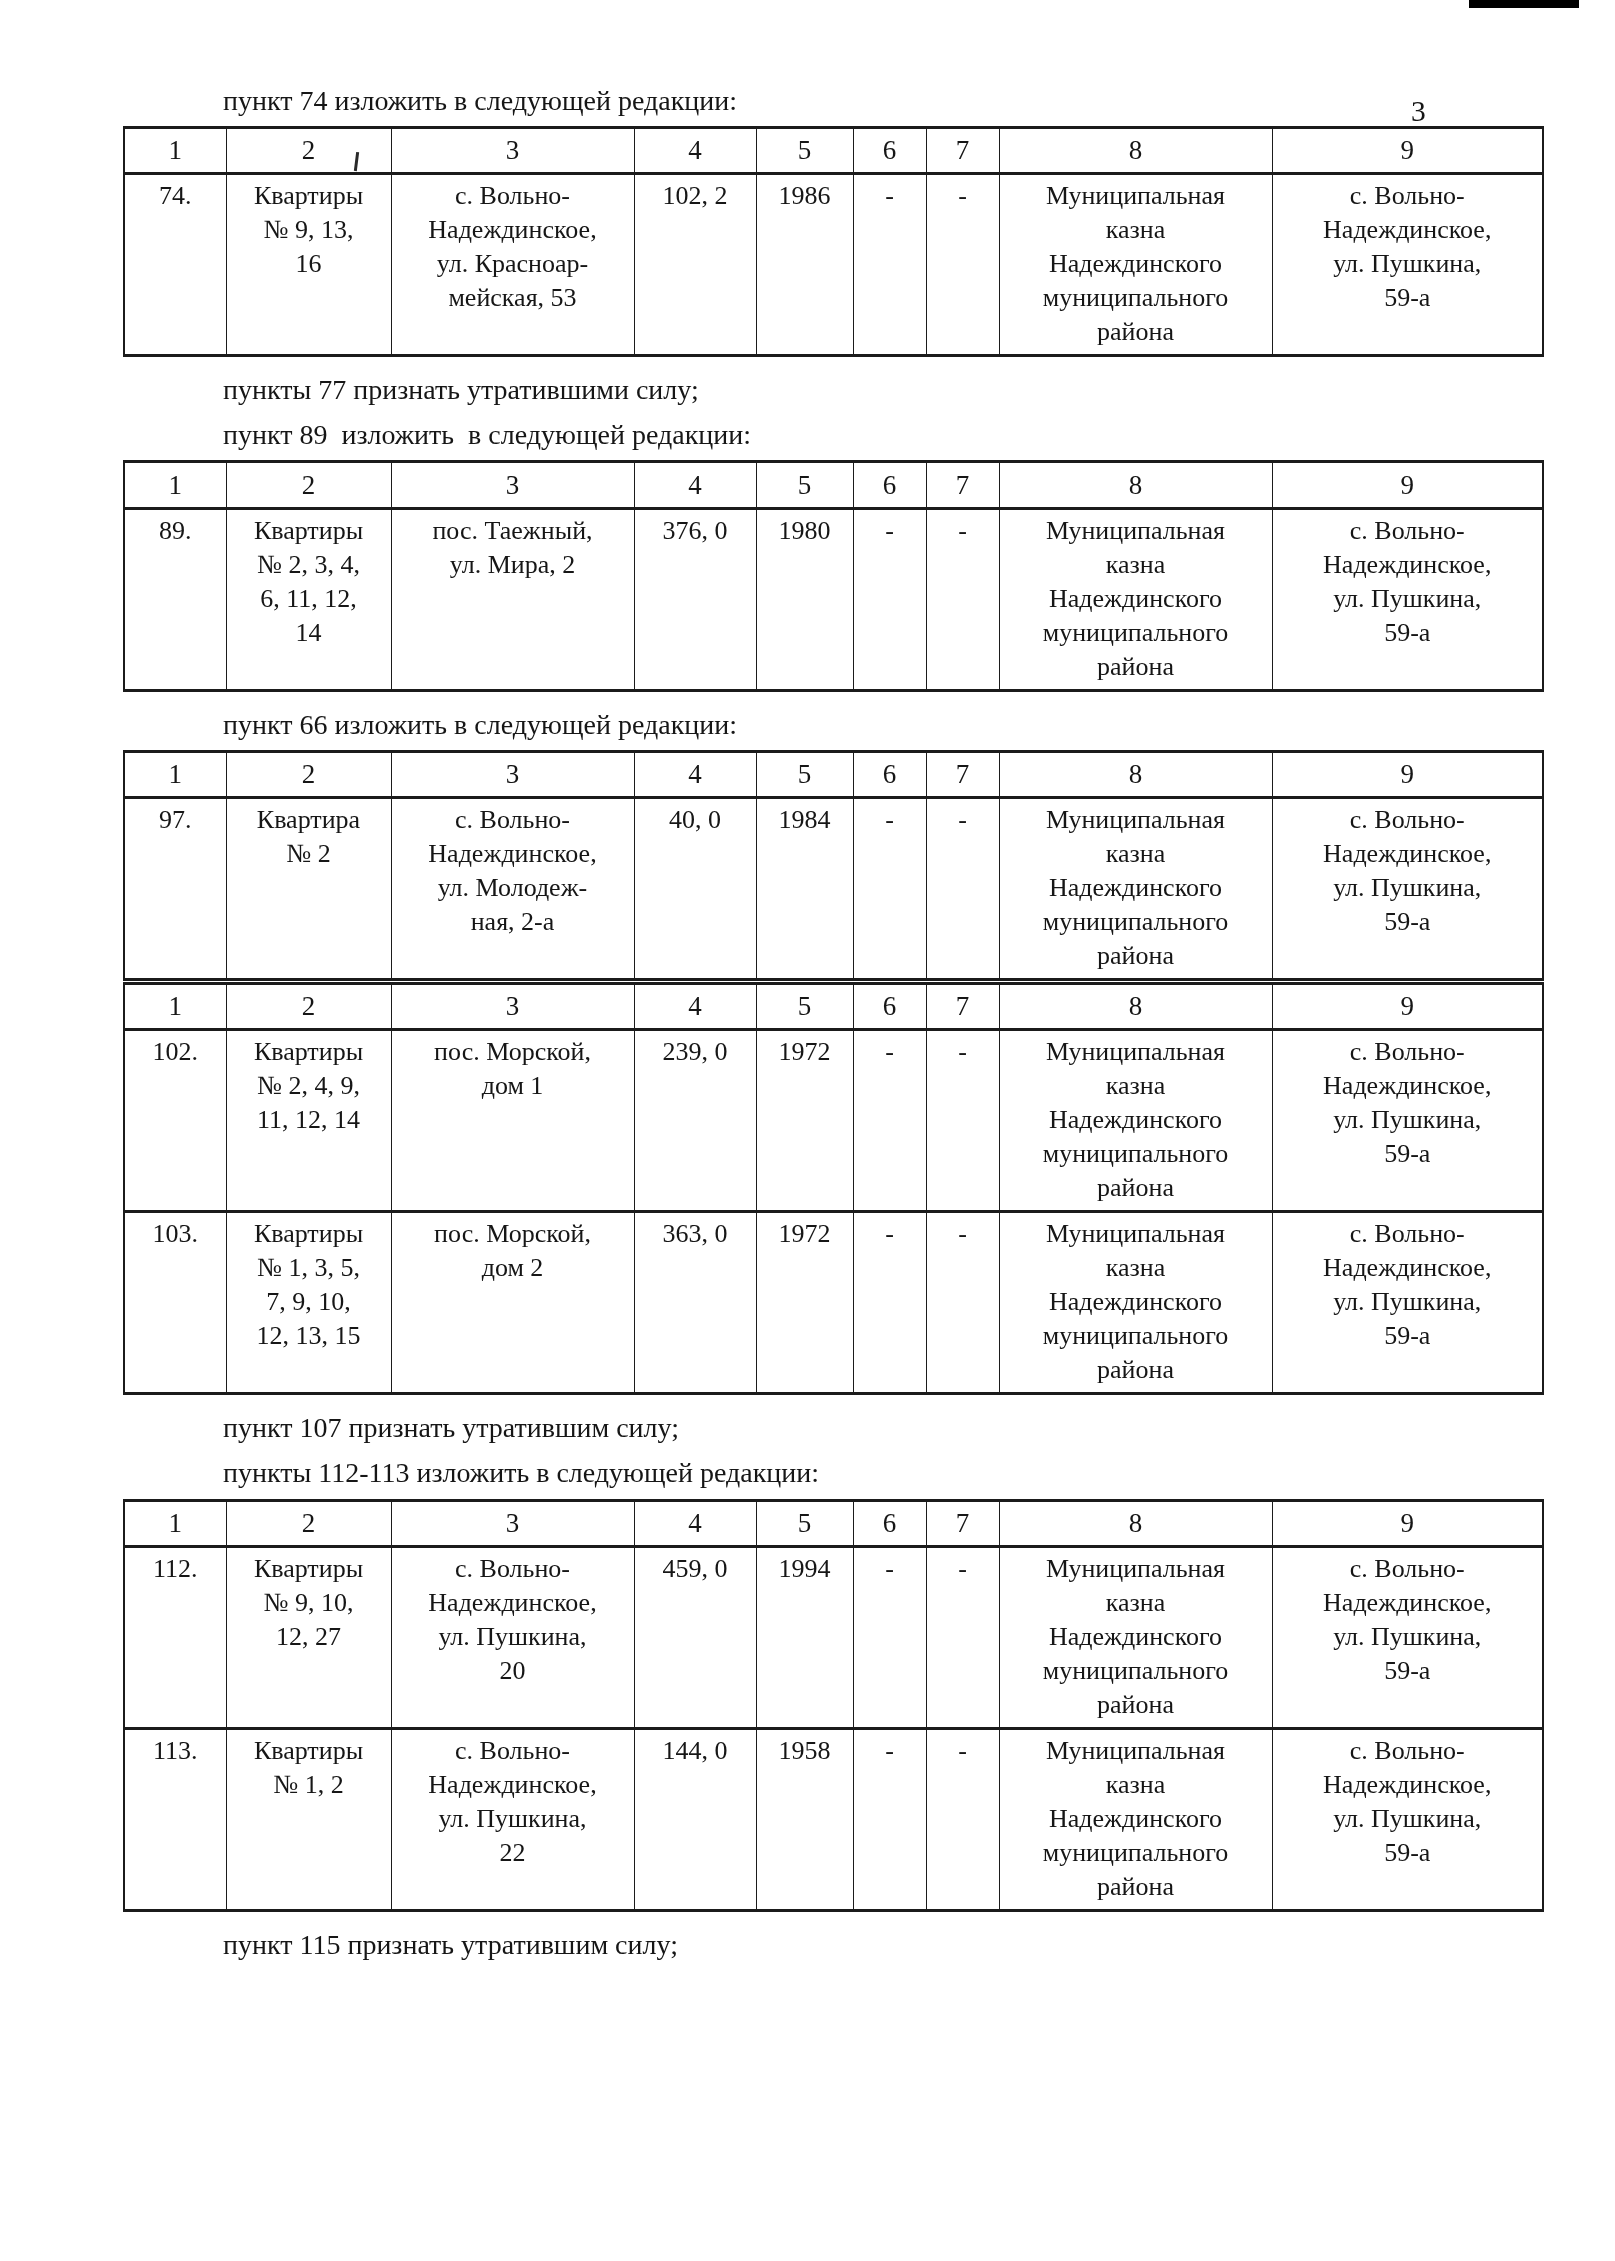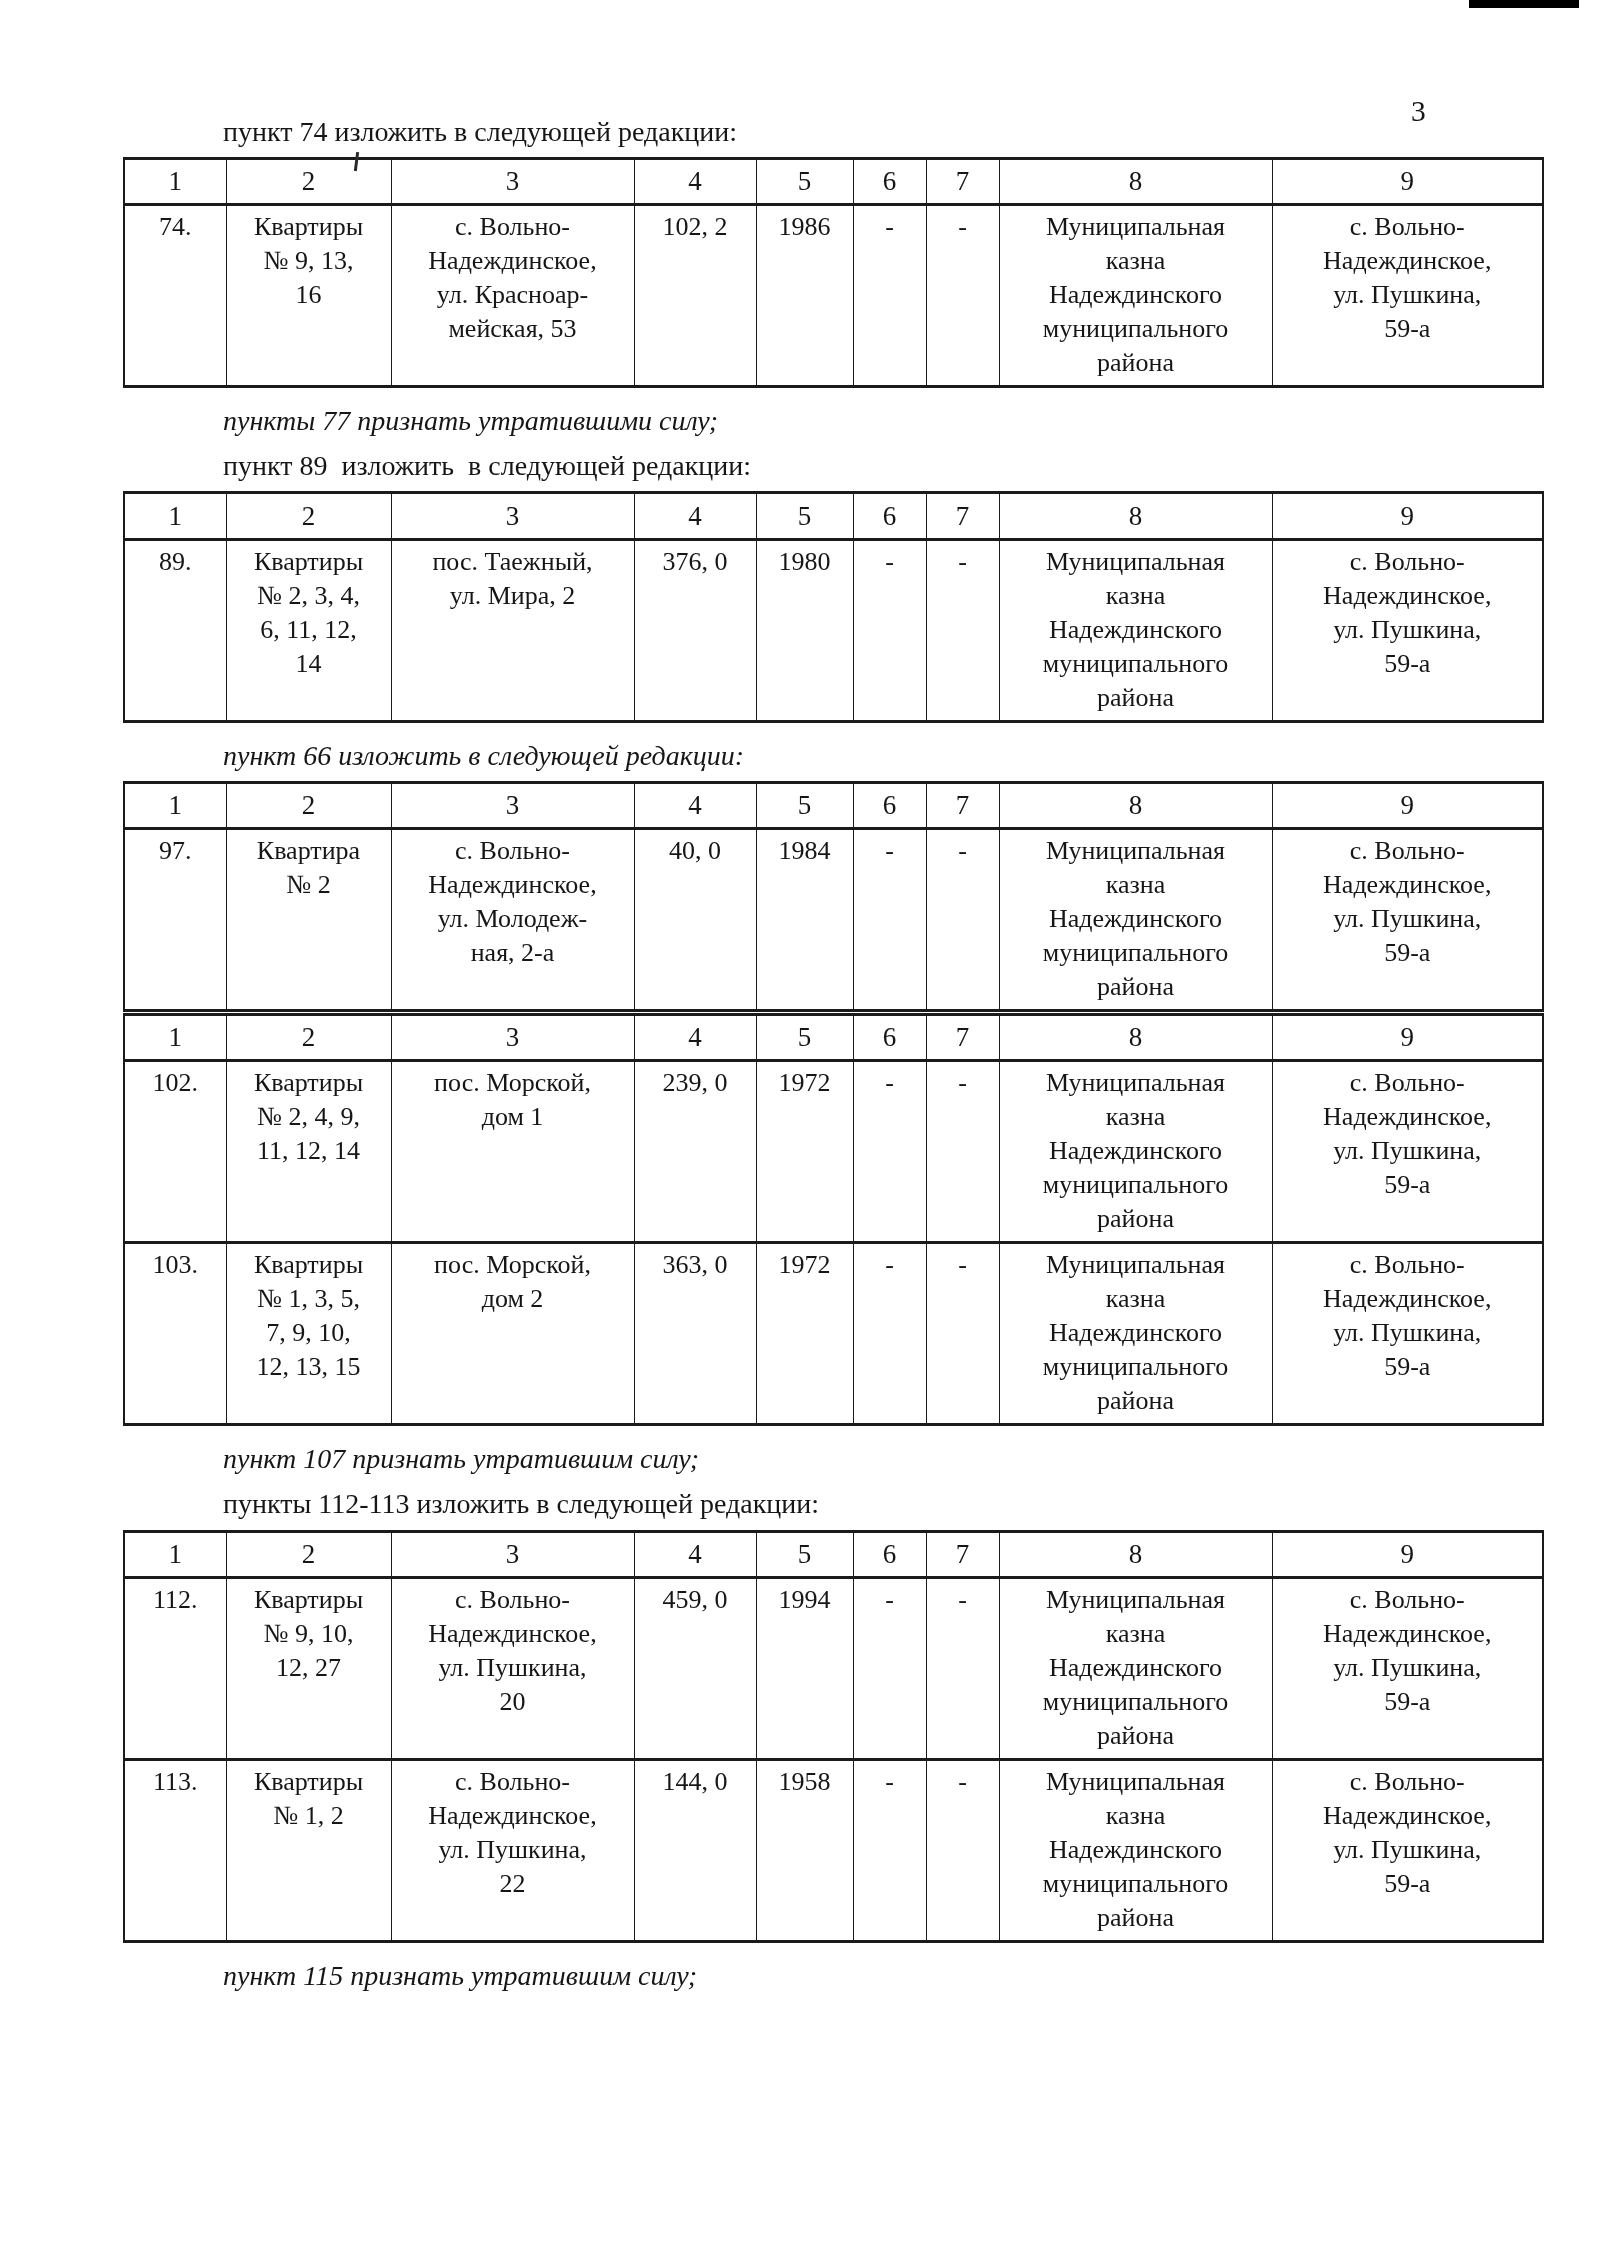--- a/index.html
+++ b/index.html
@@ -36,32 +36,31 @@
     background: #2a2a2a;
   }
   .tick-74 {
     left: 355px;
     top: 152px;
     width: 2.6px;
     height: 19px;
     transform: rotate(7deg);
   }
   .content {
-    padding: 112px 69px 0 123px;
+    padding: 81px 69px 0 123px;
   }
   .instruction {
     font-size: 28px;
     line-height: 40px;
     margin: 0 0 5.1px 0;
     padding-left: 100px;
     white-space: pre-wrap;
   }
   .gap-before {
     margin-top: 13px;
-    font-style: italic;
   }
   table.registry {
     table-layout: fixed;
     border-collapse: collapse;
     width: 1419px;
     margin: 1.3px 0 0 0;
   }
   table.registry th {
     font-size: 27px;
     font-weight: normal;

